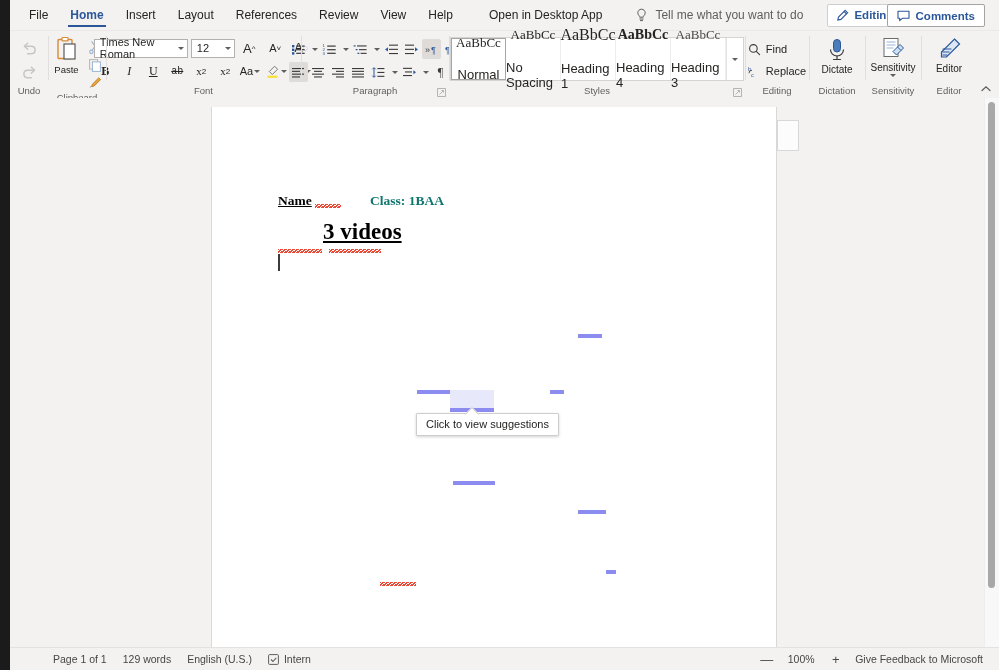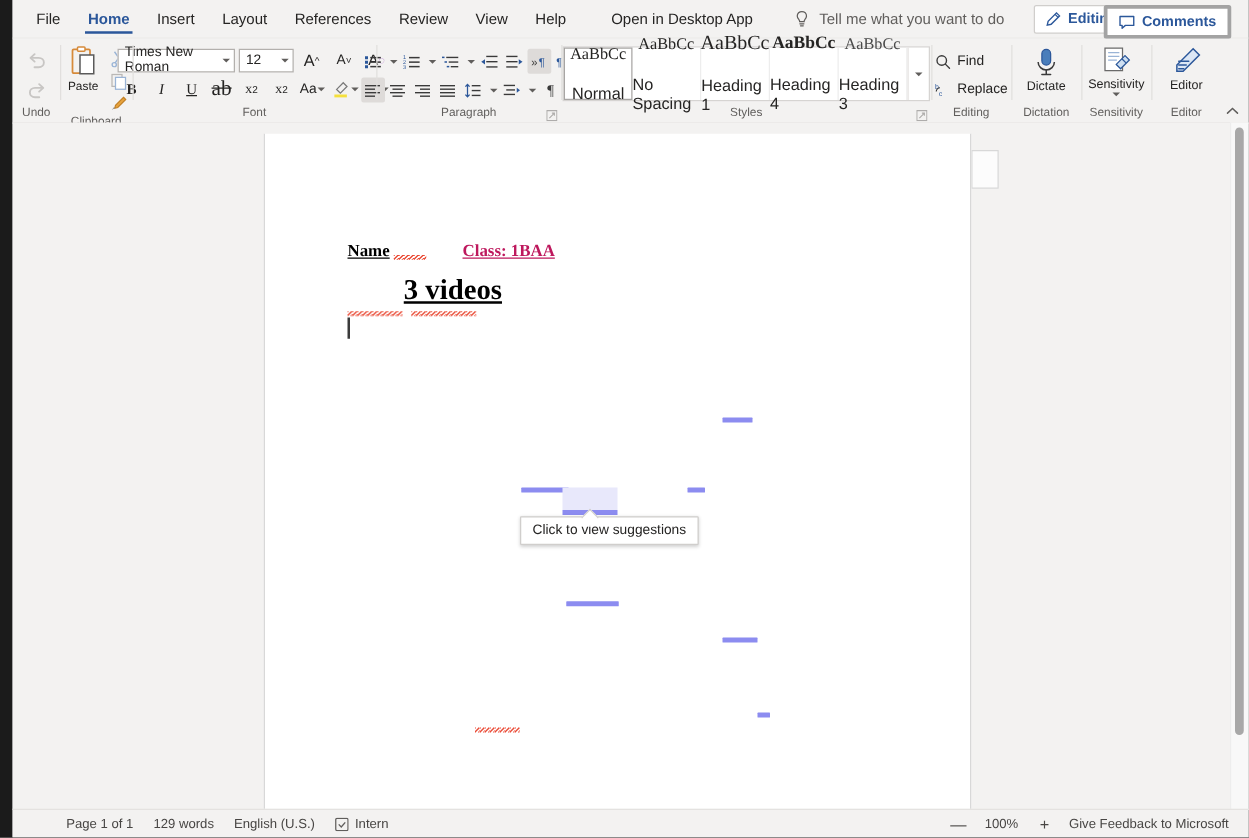--- a/index.html
+++ b/index.html
@@ -89,21 +89,21 @@
     font-weight: bold;
     cursor: default;
     white-space: nowrap;
   }
   .comments-btn {
     position: absolute;
     right: 14px; top: 4px;
     display: flex;
     align-items: center;
     gap: 6px;
-    border: 3px solid #a3a3a3;
+    border: 1px solid #a3a3a3;
     background: #fff;
     border-radius: 2px;
     height: 21px;
     padding: 0 9px;
     font-size: 11.5px;
     color: #2b579a;
     font-weight: bold;
     cursor: default;
     white-space: nowrap;
   }
@@ -327,22 +327,21 @@
     left: 66px; top: 86px;
     font-size: 13.5px;
     font-weight: bold;
     text-decoration: underline;
     color: #000;
   }
   .t-class {
     left: 158px; top: 86px;
     font-size: 13.5px;
     font-weight: bold;
-    text-decoration: underline;
-    color: #be185d;
+    color: #0f766e;
   }
   .t-title {
     left: 111px; top: 112px;
     font-size: 23px;
     font-weight: bold;
     text-decoration: underline;
     color: #000;
   }
   .squig {
     position: absolute;
@@ -592,21 +591,21 @@
             <div class="fbtn">
               <span style="font-size:12px">A</span>
                 <span style="color:#a763c8;font-size:9px">◌</span>
             </div>
           </div>
           <div class="font-row2">
             <div class="fbtn" style="font-weight:bold;font-family:'Liberation Serif',serif">B</div>
             <div class="fbtn" style="font-style:italic;font-family:'Liberation Serif',serif">I</div>
             <div class="fbtn" style="text-decoration:underline;font-family:'Liberation Serif',serif">U</div>
             <div class="fbtn">
-              <span style="text-decoration:line-through;font-size:17px;font-family:Liberation Serif, serif">ab</span>
+              <span style="text-decoration:line-through;font-size:10px;font-family:Liberation Mono, monospace">ab</span>
             </div>
             <div class="fbtn">
               <span style="font-size:11px;font-family:'Liberation Serif',serif">x</span>
                 <span style="font-size:8px;vertical-align:-3px">2</span>
             </div>
             <div class="fbtn">
               <span style="font-size:11px;font-family:'Liberation Serif',serif">x</span>
                 <span style="font-size:8px;vertical-align:4px">2</span>
             </div>
             <div class="fbtn">

